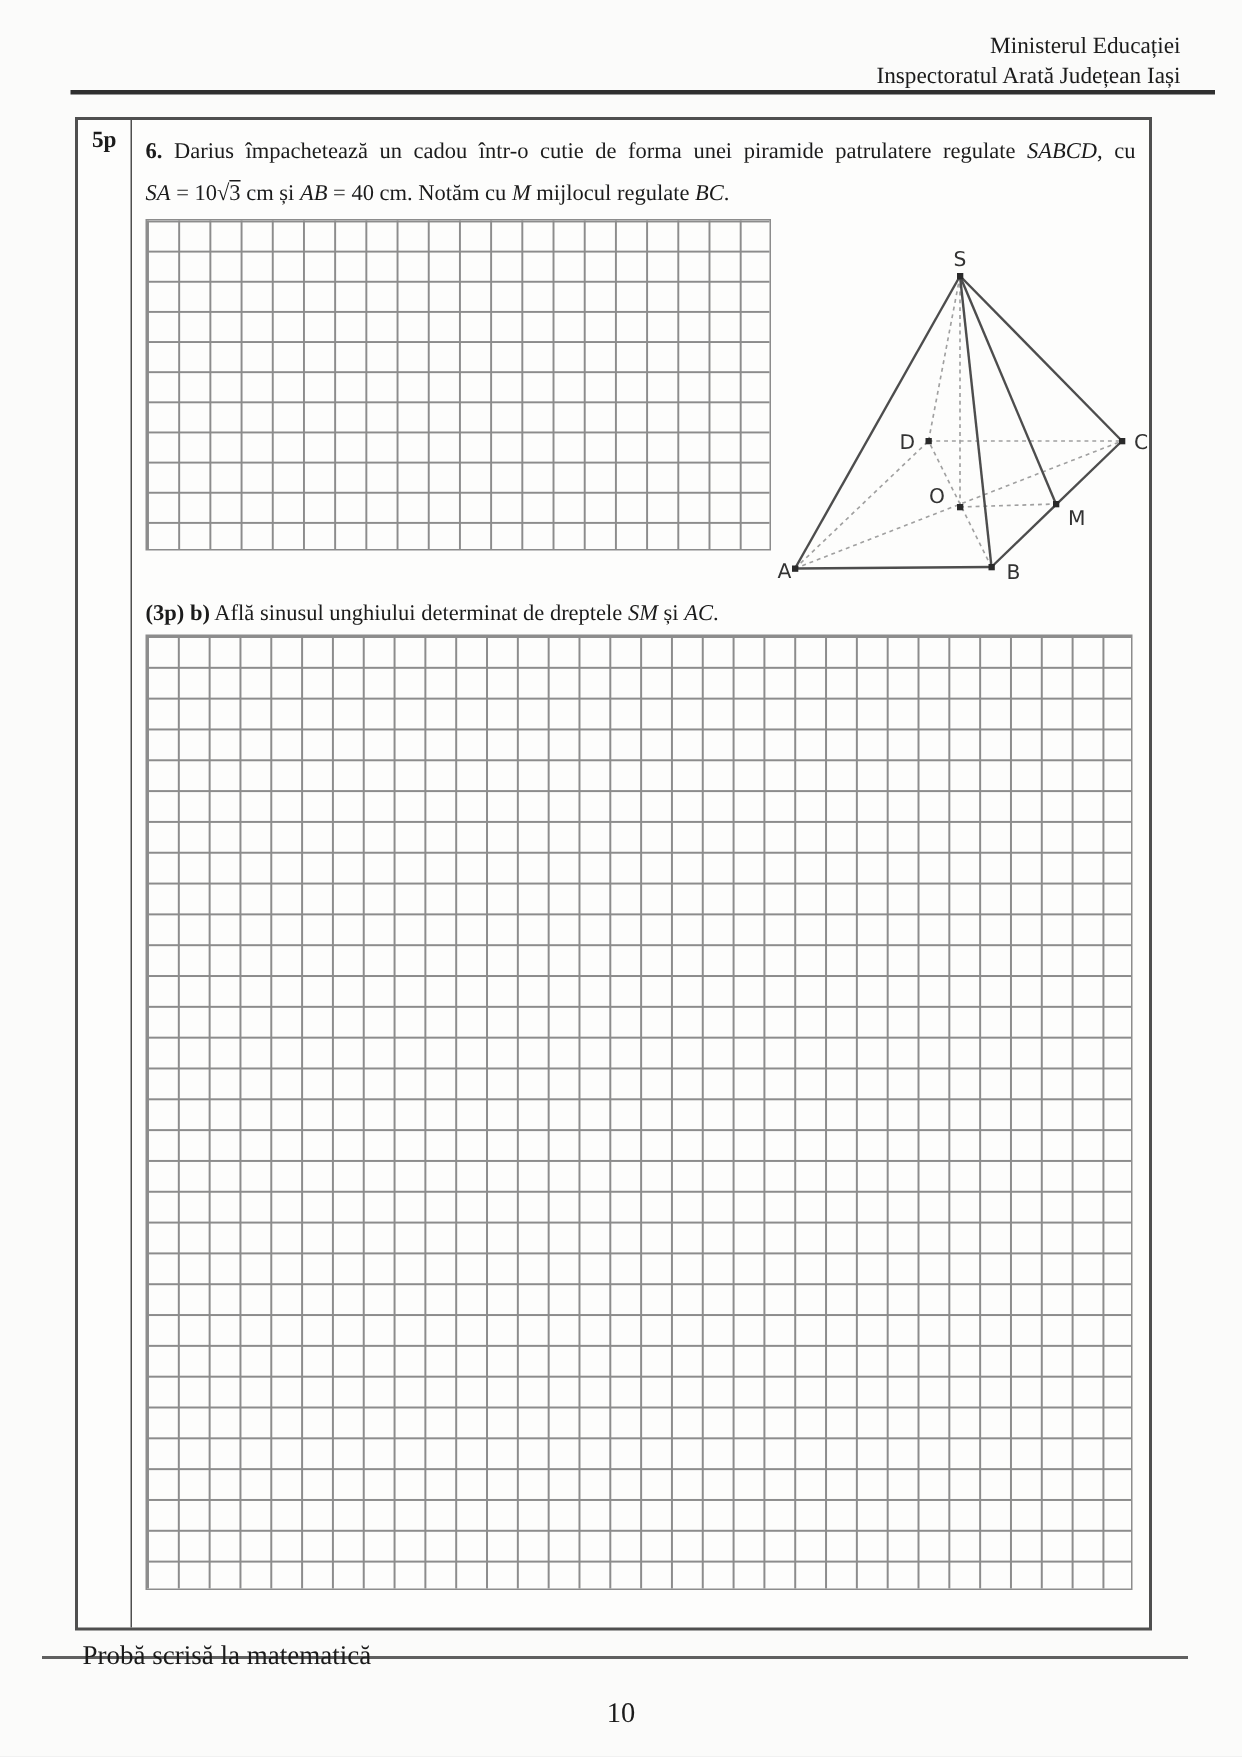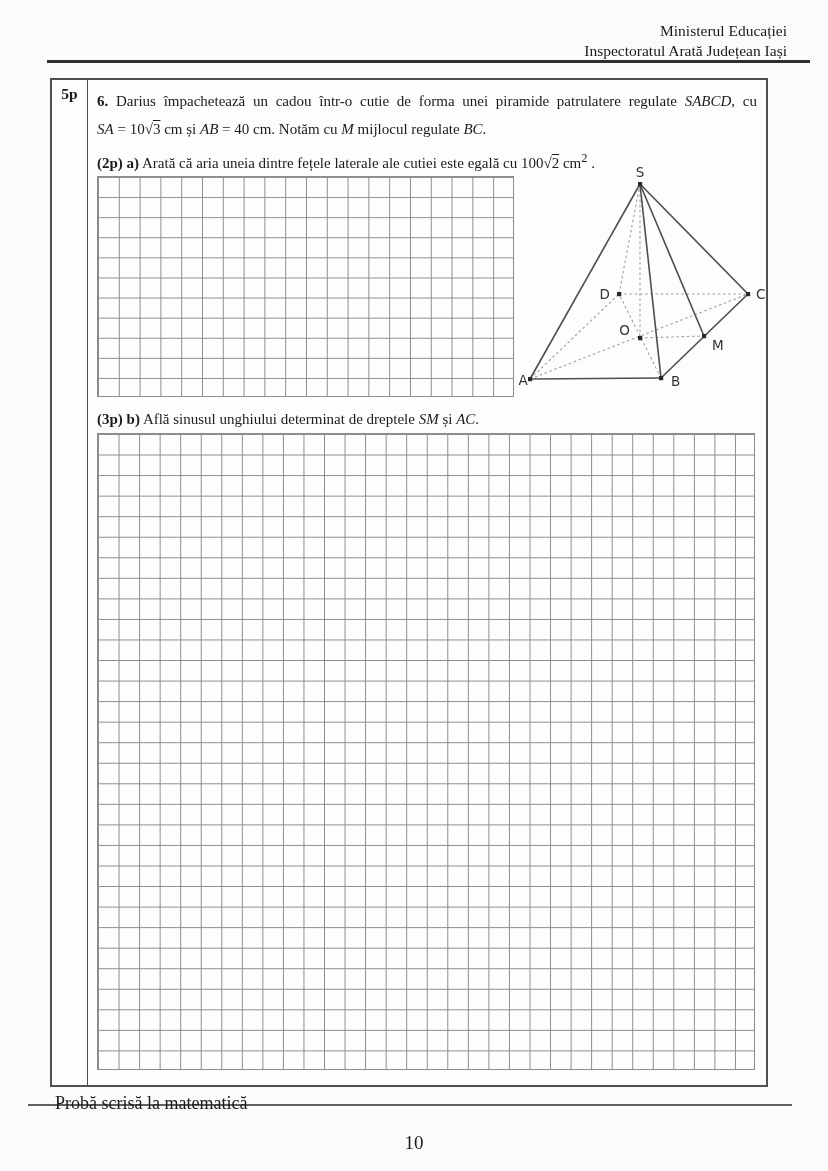--- a/index.html
+++ b/index.html
@@ -38,21 +38,21 @@
   }
   .content {
     flex:1; position:relative;
     padding:7px 9px 3px 9px;
     font-size:15px;
   }
   .statement { line-height:28px; }
   .statement .just { text-align:justify; text-align-last:justify; }
   .rad { text-decoration:overline; }
   .part-line { margin-top:5px; line-height:20px; }
-  .part-line.b { margin-top:12px; }
+  .part-line.b { margin-top:32px; }
   
   .grid {
     border:1px solid #8c8c8c;
     background-color:#fdfdfc;
     background-image:
       linear-gradient(to right, #8c8c8c 1px, transparent 1px),
       linear-gradient(to bottom, #8c8c8c 1px, transparent 1px);
   }
   .grid-small {
     margin-top:3px;
@@ -118,27 +118,20 @@
           <span>= 10√</span><span class="rad">3</span>
           <span>cm și</span>
           <i>AB</i>
           <span>= 40 cm. Notăm cu</span>
           <i>M</i>
           <span>mijlocul regulate</span>
           <i>BC</i><span>.</span>
         </div>
       </div>
 
-      <div class="part-line">
-        <b><span>(2p)</span>
-        <span>a)</span></b>
-        <span>Arată că aria uneia dintre fețele laterale ale cutiei este egală cu</span>
-        <span>100√</span><span class="rad">2</span>
-        <span>cm</span><sup>2</sup><span> .</span>
-      </div>
 
       <div class="grid grid-small"></div>
 
       <svg class="figure" viewBox="0 0 266 242">
 
         <path class="edge-dashed" d="M128,21 L107,131"></path>
         <path class="edge-dashed" d="M128,21 L128,175"></path>
         <path class="edge-dashed" d="M18,216 L107,131"></path>
         <path class="edge-dashed" d="M107,131 L236,131"></path>
         <path class="edge-dashed" d="M18,216 L236,131"></path>

